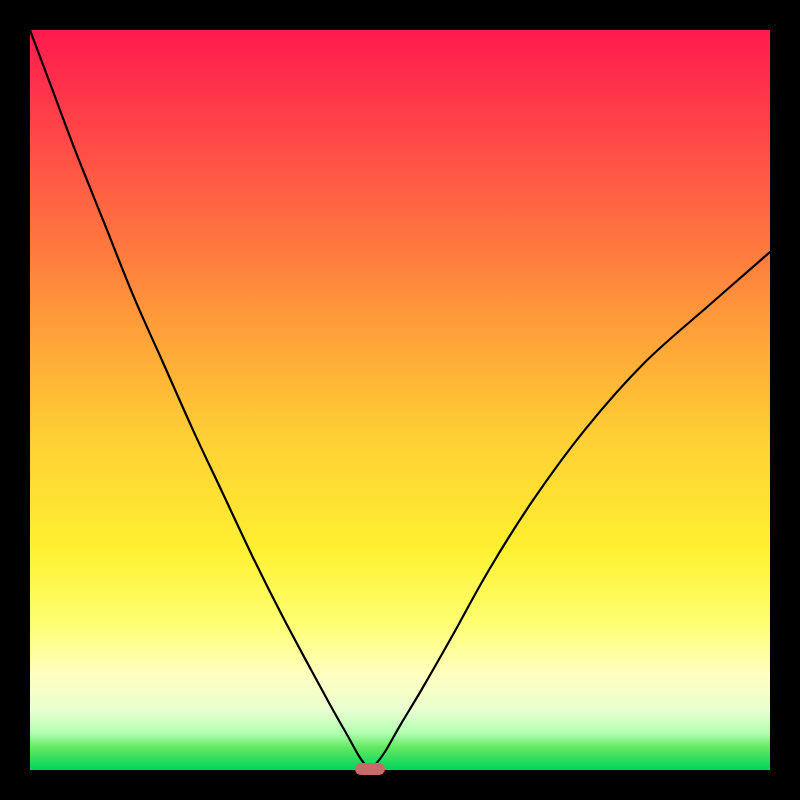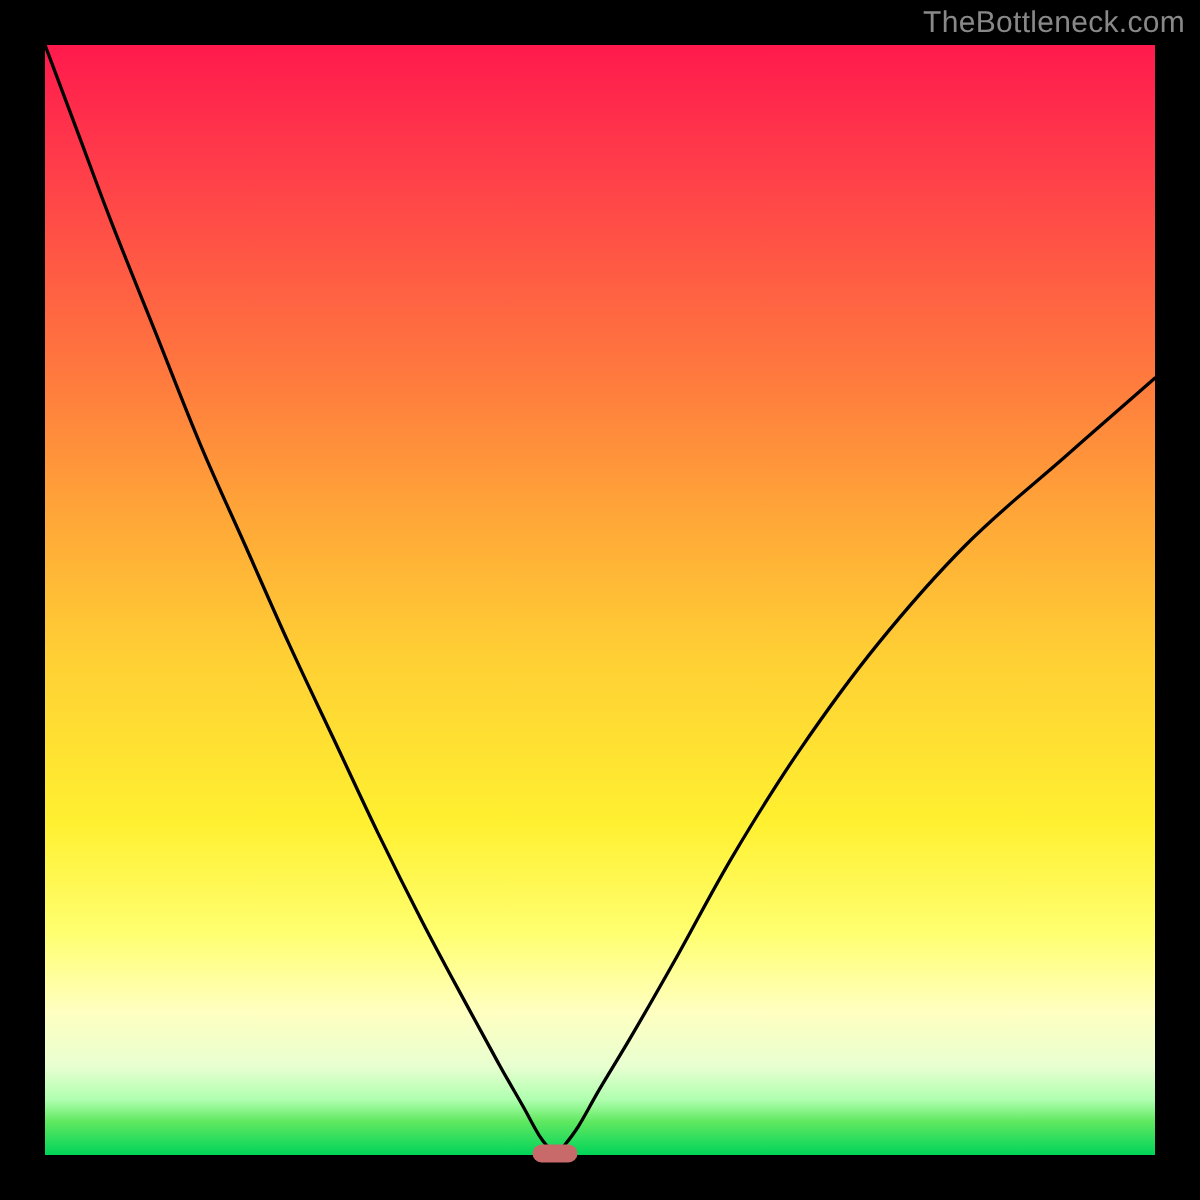--- a/index.html
+++ b/index.html
@@ -63,21 +63,20 @@
     font-size: 20px;
     font-weight: 500;
     letter-spacing: 0.2px;
     user-select: none;
   }
 </style>
 </head>
 <body>
 
 <div class="outer">
-  <div class="watermark">TheBottleneck.com</div>
   <div class="plot">
     <svg class="curve-svg" viewBox="0 0 740 740" preserveAspectRatio="none">
       <path id="left-path" fill="none" stroke="#000" stroke-width="2.2" stroke-linecap="round" d="M 0 0 C 3.9959999999999996 10.655999999999988, 14.208 37.887999999999934, 22.2 59.19999999999993 C 30.192 80.51199999999993, 35.076 94.42399999999998, 44.4 118.39999999999998 C 53.724 142.37599999999998, 63.344 165.76, 74 192.39999999999998 C 84.656 219.03999999999996, 92.94400000000002 241.09199999999998, 103.60000000000001 266.4 C 114.256 291.70799999999997, 122.54399999999998 309.02399999999994, 133.2 332.99999999999994 C 143.856 356.97599999999994, 152.144 376.28999999999996, 162.8 399.59999999999997 C 173.45600000000002 422.90999999999997, 181.744 439.856, 192.4 462.5 C 203.056 485.144, 211.344 503.42199999999997, 222 525.4 C 232.656 547.3779999999999, 240.94400000000002 563.9540000000001, 251.60000000000002 584.6 C 262.25600000000003 605.246, 271.876 622.784, 281.2 640.1 C 290.524 657.416, 296.73999999999995 668.8119999999999, 303.4 680.8 C 310.06 692.788, 313.538 698.4416, 318.2 706.7 C 322.86199999999997 714.9584000000001, 325.97 721.352, 329.3 726.68 C 332.63 732.0079999999999, 335.368 734.5684, 336.7 736.3"></path>
       <path id="right-path" fill="none" stroke="#000" stroke-width="2.2" stroke-linecap="round" d="M 344.1 736.3 C 346.098 733.636, 350.538 728.826, 355.2 721.5 C 359.86199999999997 714.174, 363.34 706.922, 370 695.6 C 376.66 684.278, 382.87600000000003 674.5840000000001, 392.20000000000005 658.6 C 401.52400000000006 642.616, 409.81199999999995 628.112, 421.79999999999995 606.8 C 433.78799999999995 585.4879999999999, 444.148 564.842, 458.8 540.2 C 473.452 515.5580000000001, 485.88400000000007 495.208, 503.20000000000005 469.90000000000003 C 520.5160000000001 444.59200000000004, 535.02 424.24199999999996, 555 399.59999999999997 C 574.98 374.95799999999997, 591.5559999999999 355.64399999999995, 614.1999999999999 332.99999999999994 C 636.8439999999999 310.35599999999994, 658.1560000000001 293.78, 680.8000000000001 273.8 C 703.4440000000001 253.82000000000002, 729.344 231.324, 740 222"></path>
     </svg>
     <div id="marker" class="marker" style="left: 340.4px; top: 738.52px; background: rgb(201, 106, 106);"></div>
   </div>
 </div>
 
 </body></html>

